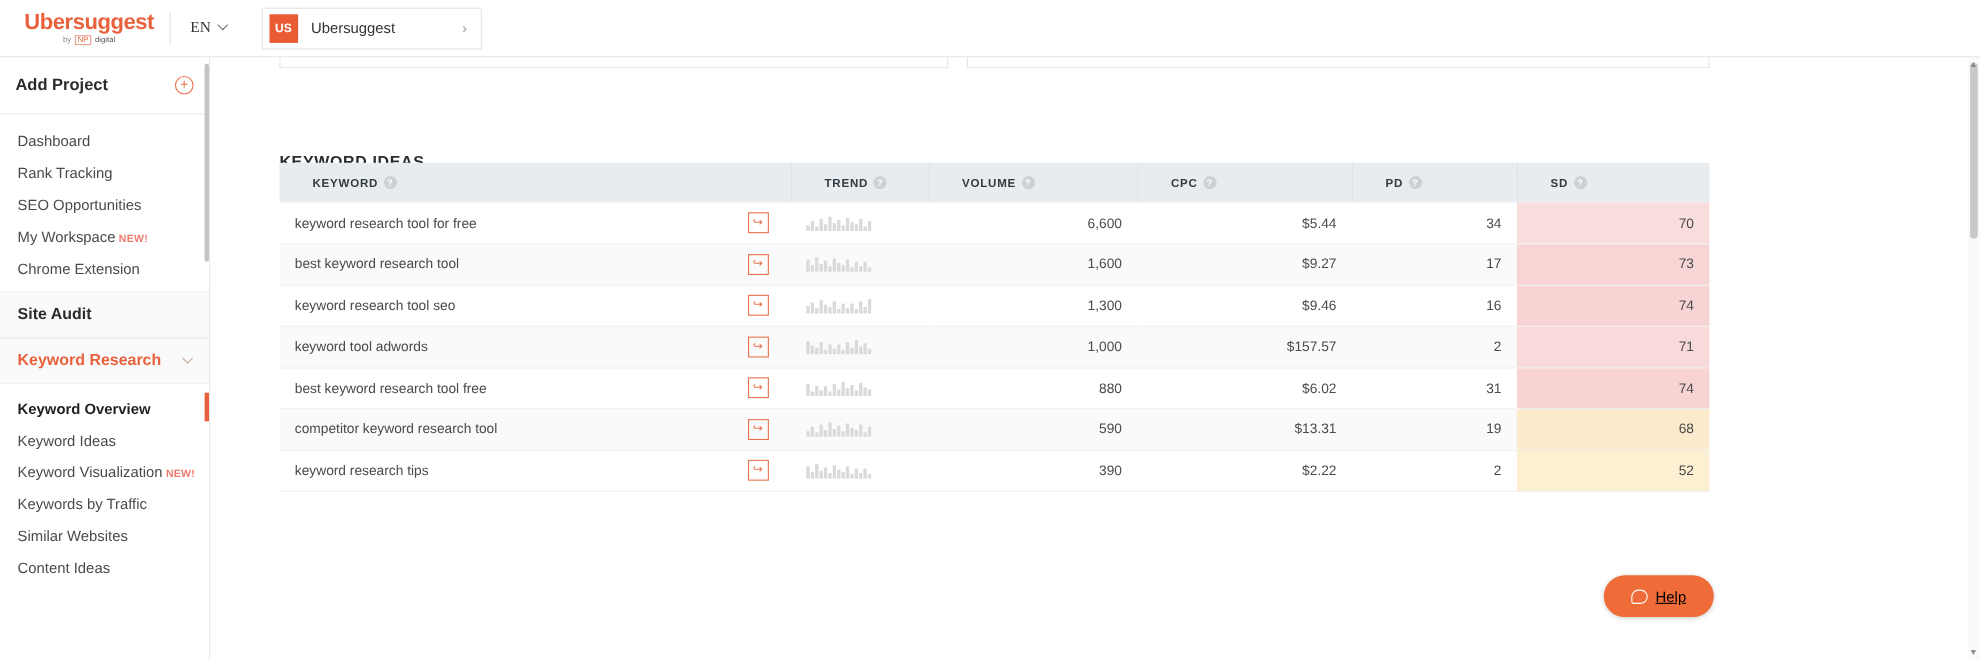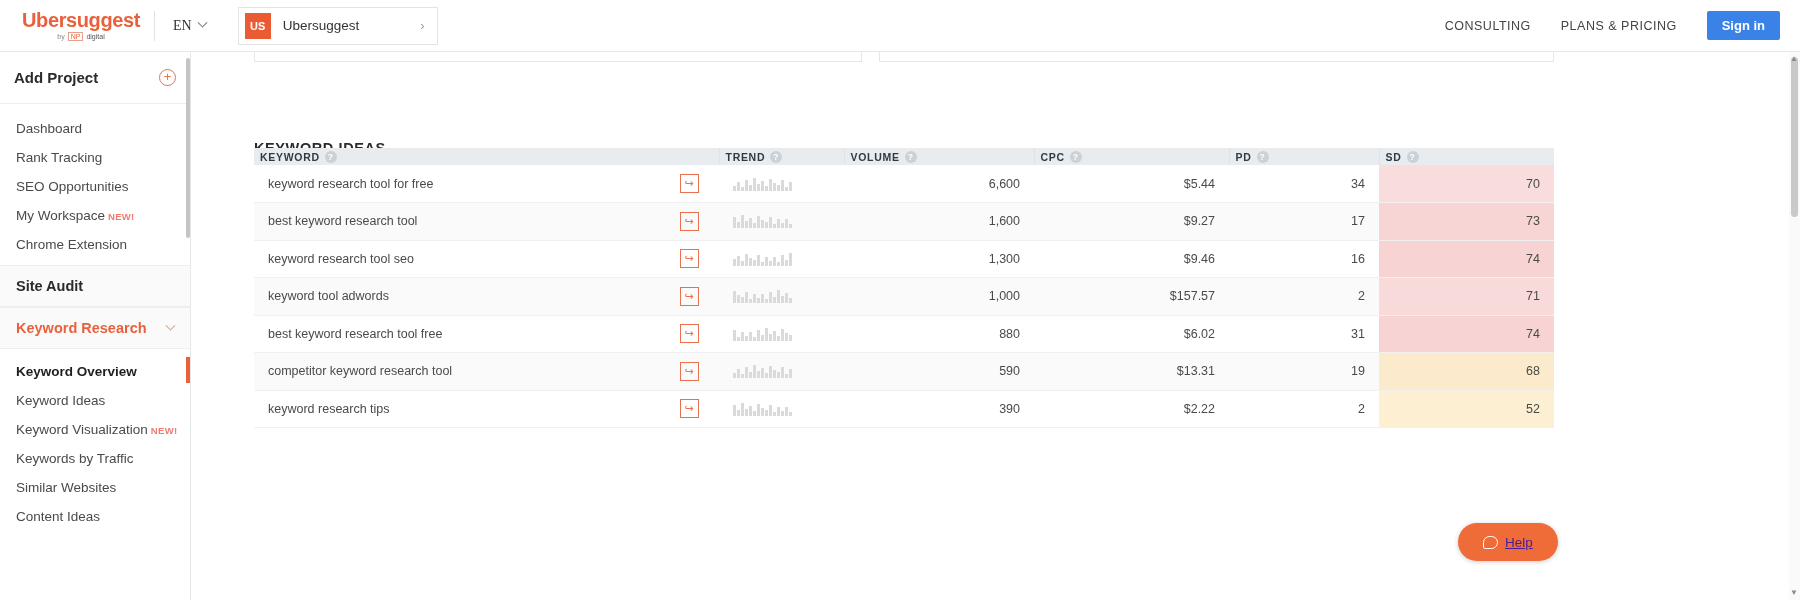--- a/index.html
+++ b/index.html
@@ -69,22 +69,22 @@
     color: #2b2b2b; letter-spacing: .6px; }
 
   .tabs { position: absolute; top: 97px; left: 720px; display: flex; align-items: center; }
   .tab { font-size: 11px; letter-spacing: 1.5px; color: #a6a6a6; padding: 0 22px; cursor: pointer; white-space: nowrap; }
   .tab.active { color: #e8613c; }
   .tab-sep { width: 1px; height: 16px; background: #e0e0e0; }
 
   
   .tablewrap { position: absolute; top: 57px; left: 63px; width: 1300px; }
   table { border-collapse: collapse; width: 1300px; table-layout: fixed; }
-  thead th { background: #e9ecee; height: 17px; font-size: 10.5px; font-weight: bold;
-    color: #2f3a42; letter-spacing: .7px; text-align: left; padding: 0 6px;
+  thead th { background: #e9ecee; height: 36px; font-size: 10.5px; font-weight: bold;
+    color: #2f3a42; letter-spacing: .7px; text-align: left; padding: 0 30px;
     border-right: 1px solid #dfe3e6; vertical-align: middle; margin-top: 19px; }
   thead th:last-child { border-right: none; }
   .qm { display: inline-block; width: 12px; height: 12px; border-radius: 50%; background: #ccd1d5;
     color: #fff; font-size: 8.5px; line-height: 12px; text-align: center; margin-left: 5px;
     vertical-align: 1px; cursor: pointer; font-weight: bold; }
   tbody td { height: 37.5px; font-size: 12.5px; color: #4a4a4a; border-bottom: 1px solid #f0f0f0;
     padding: 0 14px; vertical-align: middle; }
   tbody tr:nth-child(even) { background: #fafafa; }
   .kw-cell { color: #4a4a4a; }
   .arrow-btn { width: 19px; height: 19px; border: 1px solid #e8724f; color: #e8724f;
@@ -96,21 +96,21 @@
   .sd-cell { text-align: right; }
   col.c-kw { width: 405px; } col.c-ar { width: 60px; } col.c-tr { width: 125px; }
   col.c-vol { width: 190px; } col.c-cpc { width: 195px; } col.c-pd { width: 150px; } col.c-sd { width: 175px; }
 
   .viewall { position: absolute; top: 463px; left: 775px; width: 195px; height: 44px;
     border: 1px solid #e4e4e4; background: #fff; font-size: 11px; letter-spacing: 1.6px;
     color: #8a7a73; display: flex; align-items: center; justify-content: center; cursor: pointer; }
 
   .help { position: absolute; top: 471px; left: 1267px; width: 100px; height: 38px;
     background: #ef6c38; border-radius: 19px; display: flex; align-items: center;
-    justify-content: center; gap: 7px; color: #4c1d95; font-size: 13.5px; cursor: pointer;
+    justify-content: center; gap: 7px; color: #000000; font-size: 13.5px; cursor: pointer;
     box-shadow: 0 1px 5px rgba(0,0,0,.2); text-decoration: underline; }
   .bubble { width: 15px; height: 13px; border: 1.7px solid #fff; border-radius: 7px 7px 7px 2px; }
 
   .pg-scroll { position: absolute; right: 2px; top: 57px; width: 7px; height: 160px;
     background: #c9c9c9; border-radius: 4px; z-index: 35; }
   .pg-track { position: absolute; right: 0; top: 52px; width: 11px; height: 548px; background: #fafafa; z-index: 34; }
   .arrow-up, .arrow-dn { position: absolute; right: 1px; width: 9px; height: 9px; z-index: 36; color:#8a8a8a; font-size:8px; }
   .arrow-up { top: 54px; } .arrow-dn { top: 588px; }
 </style>
 </head>
@@ -127,25 +127,20 @@
   </div>
   <div class="vdiv"></div>
   <div class="lang">
     <span>EN</span>
     <span class="chev"></span>
   </div>
   <div class="projbox">
     <div class="proj-flag">US</div>
     <div class="proj-name">Ubersuggest</div>
     <div class="proj-arrow">›</div>
-  </div>
-  <div class="topnav">
-    <a>CONSULTING</a>
-    <a>PLANS &amp; PRICING</a>
-    <div class="signin">Sign in</div>
   </div>
 </div>
 
 <div class="sidebar">
   <div class="addproj">
     <div class="addproj-label">Add Project</div>
     <div class="plus-ic">+</div>
   </div>
   <div class="nav-pad">
     <div class="nav-item"><span>Dashboard</span></div>

